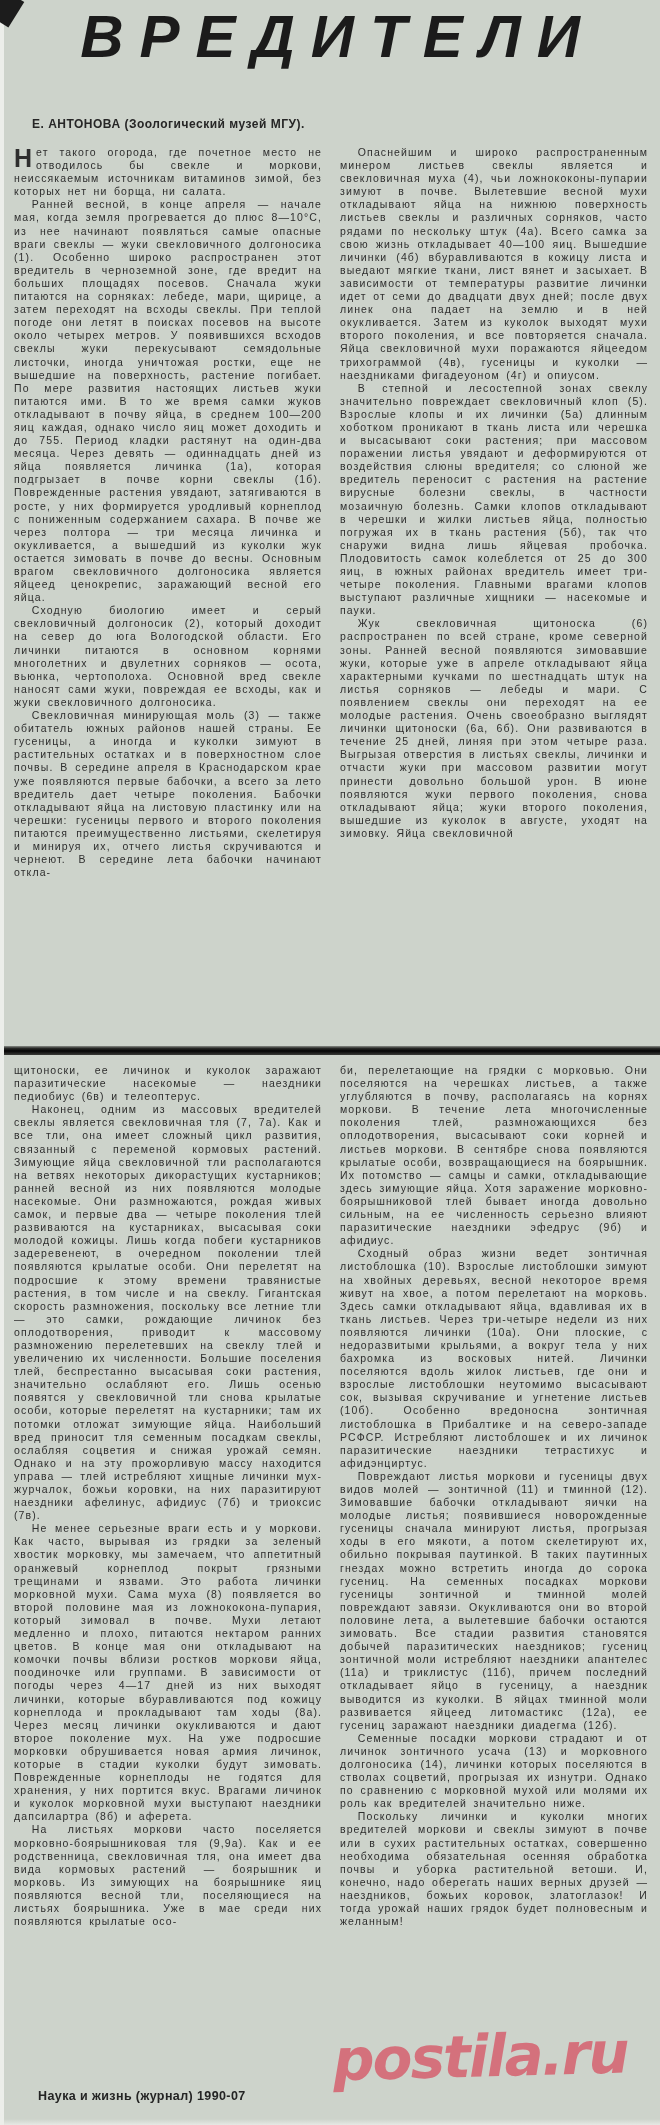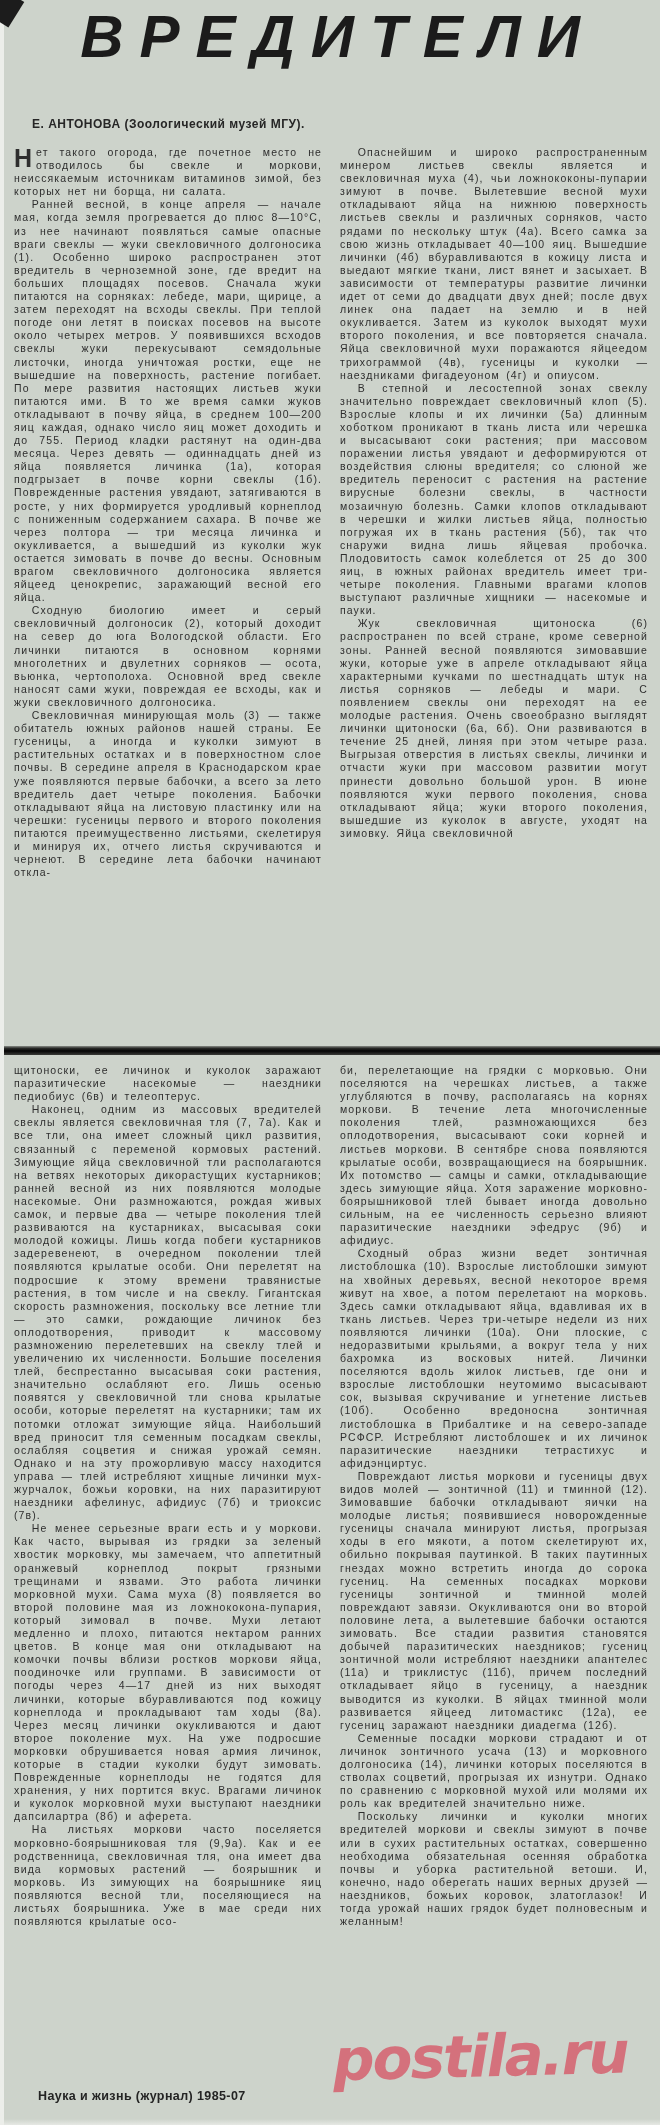--- a/index.html
+++ b/index.html
@@ -66,16 +66,16 @@
       </div>
     <div class="col">
         <p class="para">би, перелетающие на грядки с морковью. Они поселяются на черешках листьев, а также углубляются в почву, располагаясь на корнях моркови. В течение лета многочисленные поколения тлей, размножающихся без оплодотворения, высасывают соки корней и листьев моркови. В сентябре снова появляются крылатые особи, возвращающиеся на боярышник. Их потомство — самцы и самки, откладывающие здесь зимующие яйца. Хотя заражение морковно-боярышниковой тлей бывает иногда довольно сильным, на ее численность серьезно влияют паразитические наездники эфедрус (9б) и афидиус.</p>
         <p class="para ind">Сходный образ жизни ведет зонтичная листоблошка (10). Взрослые листоблошки зимуют на хвойных деревьях, весной некоторое время живут на хвое, а потом перелетают на морковь. Здесь самки откладывают яйца, вдавливая их в ткань листьев. Через три-четыре недели из них появляются личинки (10а). Они плоские, с недоразвитыми крыльями, а вокруг тела у них бахромка из восковых нитей. Личинки поселяются вдоль жилок листьев, где они и взрослые листоблошки неутомимо высасывают сок, вызывая скручивание и угнетение листьев (10б). Особенно вредоносна зонтичная листоблошка в Прибалтике и на северо-западе РСФСР. Истребляют листоблошек и их личинок паразитические наездники тетрастихус и афидэнциртус.</p>
         <p class="para ind">Повреждают листья моркови и гусеницы двух видов молей — зонтичной (11) и тминной (12). Зимовавшие бабочки откладывают яички на молодые листья; появившиеся новорожденные гусеницы сначала минируют листья, прогрызая ходы в его мякоти, а потом скелетируют их, обильно покрывая паутинкой. В таких паутинных гнездах можно встретить иногда до сорока гусениц. На семенных посадках моркови гусеницы зонтичной и тминной молей повреждают завязи. Окукливаются они во второй половине лета, а вылетевшие бабочки остаются зимовать. Все стадии развития становятся добычей паразитических наездников; гусениц зонтичной моли истребляют наездники апантелес (11а) и триклистус (11б), причем последний откладывает яйцо в гусеницу, а наездник выводится из куколки. В яйцах тминной моли развивается яйцеед литомастикс (12а), ее гусениц заражают наездники диадегма (12б).</p>
         <p class="para ind">Семенные посадки моркови страдают и от личинок зонтичного усача (13) и морковного долгоносика (14), личинки которых поселяются в стволах соцветий, прогрызая их изнутри. Однако по сравнению с морковной мухой или молями их роль как вредителей значительно ниже.</p>
         <p class="para ind">Поскольку личинки и куколки многих вредителей моркови и свеклы зимуют в почве или в сухих растительных остатках, совершенно необходима обязательная осенняя обработка почвы и уборка растительной ветоши. И, конечно, надо оберегать наших верных друзей — наездников, божьих коровок, златоглазок! И тогда урожай наших грядок будет полновесным и желанным!</p>
       </div>
   </div>
 
-  <div class="footer">Наука и жизнь (журнал) 1985-07</div>
+  <div class="footer">Наука и жизнь (журнал) 1990-07</div>
 
   <div class="watermark">postila.ru</div>
 </div>
 
 </body></html>

